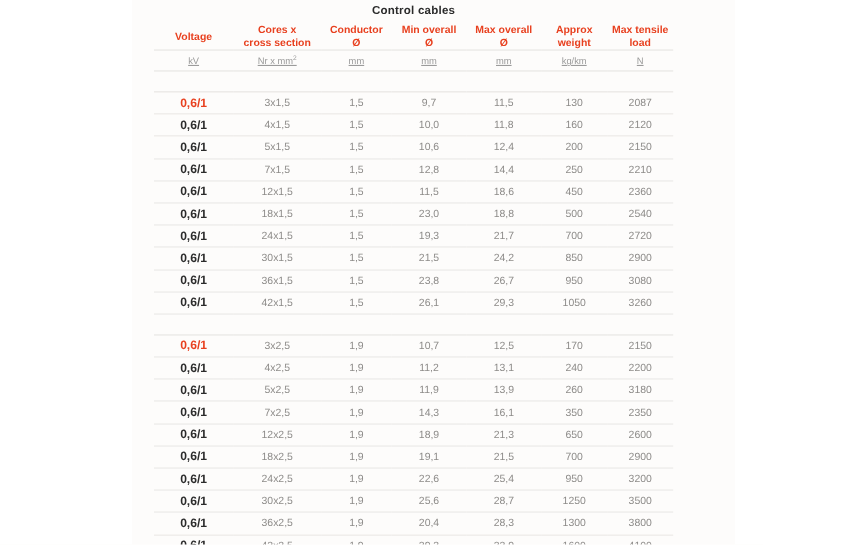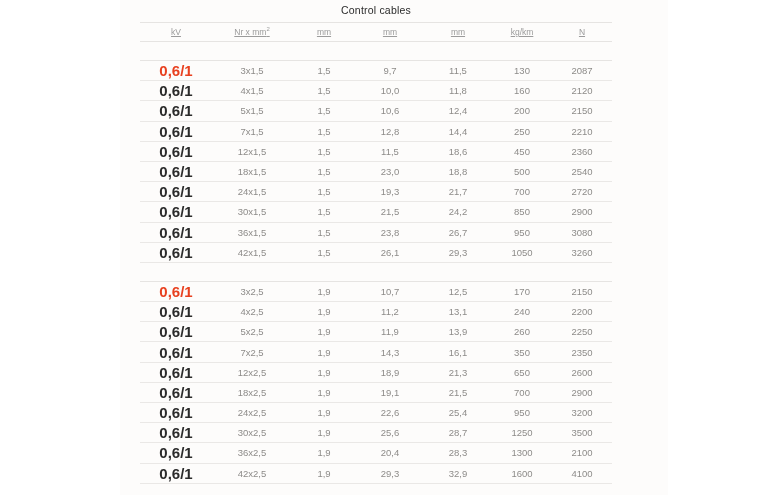--- a/index.html
+++ b/index.html
@@ -30,21 +30,21 @@
   }
   #table-wrap {
     position: absolute;
     left: 140px;
     top: 0;
     width: 472px;
   }
   .doc-title {
     text-align: center;
     font-size: 10.5px;
-    font-weight: normal;
+    font-weight: bold;
     color: #2b2b2b;
     letter-spacing: 0.2px;
     padding-top: 4px;
     padding-bottom: 6px;
   }
   table.cable-table {
     width: 472px;
     border-collapse: collapse;
     table-layout: fixed;
   }
@@ -94,21 +94,21 @@
   
   tr.data-row td {
     height: 19.2px;
     font-size: 9.5px;
     color: #8d8b89;
     border-bottom: 1px solid #eae8e6;
   }
   tr.data-row td.voltage-cell {
     font-weight: bold;
     color: #2b2b2b;
-    font-size: 15px;
+    font-size: 11px;
   }
   tr.data-row.first-of-block td.voltage-cell {
     color: #e8401f;
   }
 </style>
 </head>
 <body>
 
 <div id="page">
   <div id="content-area"></div>
@@ -121,20 +121,35 @@
       <colgroup>
         <col class="c-voltage">
           <col class="c-cores">
           <col class="c-cond">
         <col class="c-min">
           <col class="c-max">
           <col class="c-weight">
           <col class="c-tensile">
       </colgroup>
       <thead>
+        <tr id="header-row">
+            <th class="hdr">Voltage</th>
+            <th class="hdr">Cores x
+cross section</th>
+            <th class="hdr">Conductor
+Ø</th>
+            <th class="hdr">Min overall
+Ø</th>
+            <th class="hdr">Max overall
+Ø</th>
+            <th class="hdr">Approx
+weight</th>
+            <th class="hdr">Max tensile
+load</th>
+          </tr>
         <tr id="units-row" class="units-row">
             <td>kV</td>
             <td>Nr x mm<span class="sup">2</span></td>
             <td>mm</td>
             <td>mm</td>
             <td>mm</td>
             <td>kg/km</td>
             <td>N</td>
           </tr>
       </thead>
@@ -253,21 +268,21 @@
             <td>240</td>
             <td>2200</td>
           </tr>
           <tr class="data-row">
             <td class="voltage-cell">0,6/1</td>
             <td>5x2,5</td>
             <td>1,9</td>
             <td>11,9</td>
             <td>13,9</td>
             <td>260</td>
-            <td>2250</td>
+            <td>3180</td>
           </tr>
           <tr class="data-row">
             <td class="voltage-cell">0,6/1</td>
             <td>7x2,5</td>
             <td>1,9</td>
             <td>14,3</td>
             <td>16,1</td>
             <td>350</td>
             <td>2350</td>
           </tr>
@@ -307,21 +322,21 @@
             <td>1250</td>
             <td>3500</td>
           </tr>
           <tr class="data-row">
             <td class="voltage-cell">0,6/1</td>
             <td>36x2,5</td>
             <td>1,9</td>
             <td>20,4</td>
             <td>28,3</td>
             <td>1300</td>
-            <td>2100</td>
+            <td>3800</td>
           </tr>
           <tr class="data-row">
             <td class="voltage-cell">0,6/1</td>
             <td>42x2,5</td>
             <td>1,9</td>
             <td>29,3</td>
             <td>32,9</td>
             <td>1600</td>
             <td>4100</td>
           </tr>

